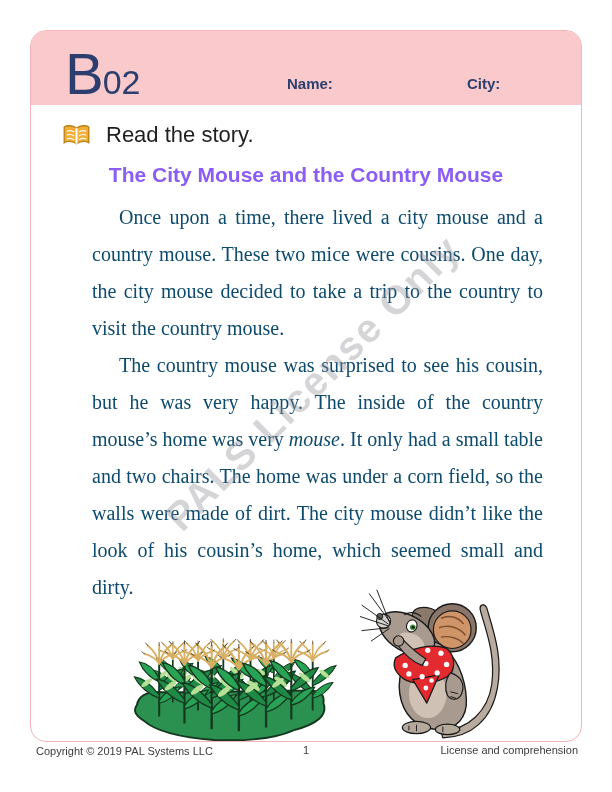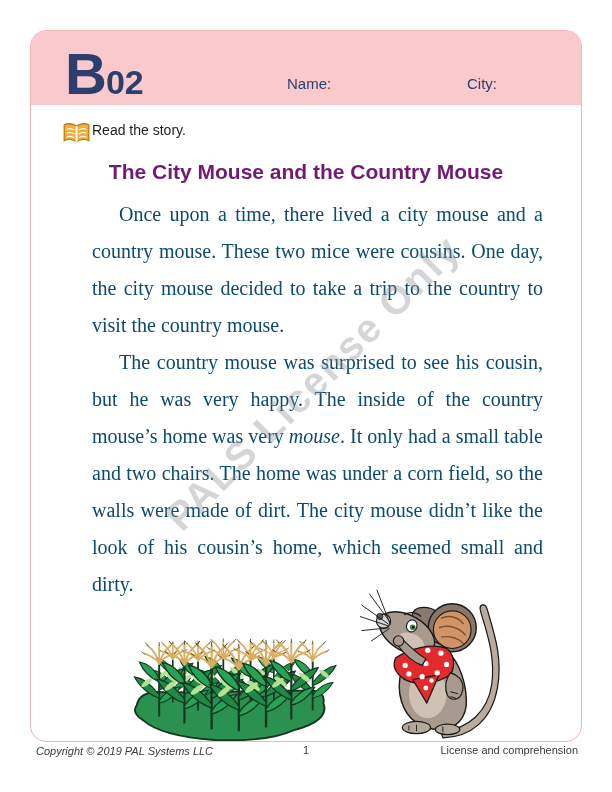--- a/index.html
+++ b/index.html
@@ -9,52 +9,52 @@
     font-family:"Liberation Sans", sans-serif; overflow:hidden;
   }
   .card {
     position:absolute; left:30px; top:30px; width:552px; height:712px;
     background:#ffffff; border:1.5px solid #f2b5ba; border-radius:16px;
     overflow:hidden;
   }
   .card-header {
     position:relative; height:74px; background:#f9c9cc;
   }
-  .code { position:absolute; left:34px; bottom:2px; color:#2b3e6d; font-weight:bold; line-height:1; }
+  .code { position:absolute; left:34px; bottom:2px; color:#2b3e6d; font-weight:normal; line-height:1; }
   .code-letter { font-size:58px; letter-spacing:-1px; }
   .code-number { font-size:34px; }
-  .header-field { position:absolute; bottom:13px; color:#2b3e6d; font-size:15px; font-weight:normal; }
+  .header-field { position:absolute; bottom:13px; color:#2b3e6d; font-size:15px; font-weight:bold; }
   .field-name { left:256px; }
   .field-date { left:436px; }
   .card-body { position:relative; height:638px; }
   .instruction {
-    display:flex; align-items:flex-start; gap:2px;
-    margin:17px 0 0 32px; font-size:14px; color:#1f1f1f;
+    display:flex; align-items:center; gap:16px;
+    margin:17px 0 0 32px; font-size:22px; color:#1f1f1f;
   }
   .story-title {
-    text-align:center; font-size:21px; font-weight:bold; color:#701a75;
+    text-align:center; font-size:21px; font-weight:bold; color:#8b5cf6;
     margin:15px 12px 11px 12px; font-family:"Liberation Sans", sans-serif;
   }
   .story {
     margin:12px 38px 0 61px; font-family:"Liberation Serif", serif;
     font-size:20px; line-height:37px; text-align:justify; color:#0c4a6e;
   }
   .story p { margin:0; text-indent:27px; }
   .illustrations {
     position:absolute; left:0; right:0; bottom:18px;
     display:flex; justify-content:center; align-items:flex-end; gap:14px;
     padding-left:30px;
   }
   .watermark {
     position:absolute; left:282px; top:352px; white-space:nowrap;
     transform:translate(-50%,-50%) rotate(-45deg);
     font-size:40px; font-weight:bold; letter-spacing:2px;
     color:#93939b; opacity:0.38; pointer-events:none;
   }
-  .footer-left  { position:absolute; left:36px;  top:744px; font-size:11px; line-height:15px; color:#3b3b3b;font-style:italic; }
+  .footer-left  { position:absolute; left:36px;  top:744px; font-size:11px; line-height:15px; color:#3b3b3b; }
   .footer-center{ position:absolute; left:0; right:0; top:744px; text-align:center; font-size:11px; color:#3b3b3b; }
   .footer-right { position:absolute; right:34px; top:744px; font-size:11px; color:#3b3b3b; }
 </style>
 </head>
 <body>
 
 <div class="page">
 
   <div class="card">
 

